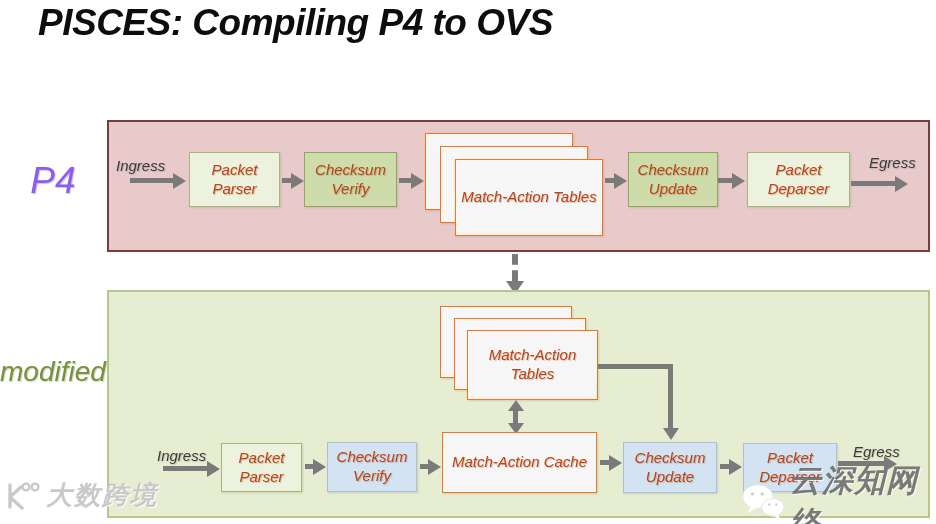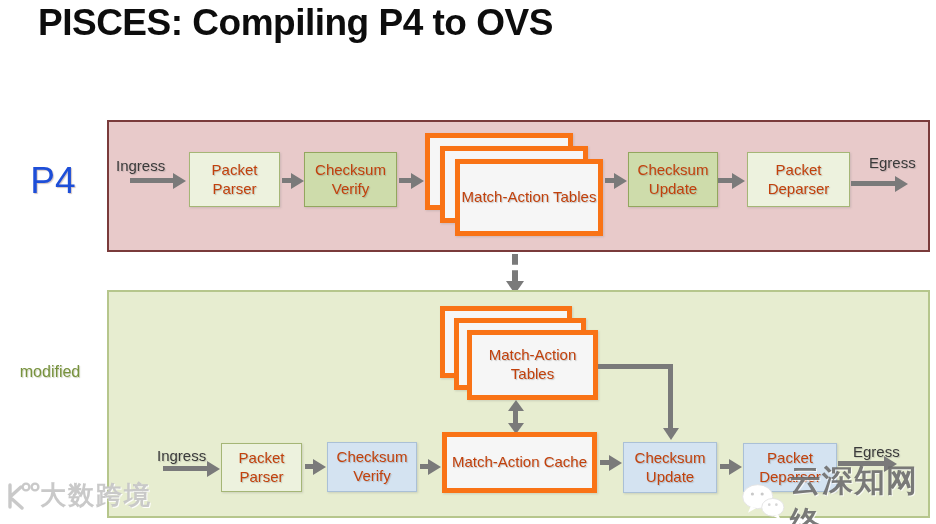--- a/index.html
+++ b/index.html
@@ -1,45 +1,45 @@
 <!DOCTYPE html>
 <html><head>
 <meta charset="utf-8">
 <style>
   html,body { margin:0; padding:0; background:#ffffff; }
   .stage {
     position:relative; width:932px; height:524px; background:#ffffff;
-    font-family:"Liberation Sans", sans-serif; overflow:hidden;
+    font-family:"Liberation Sans", sans-serif; overflow:hidden;font-style:italic;
   }
   .title {
     position:absolute; left:38px; top:2px; margin:0;
     font-size:37px; font-weight:700; color:#0d0d0d; letter-spacing:-0.5px;
   }
   .panel { position:absolute; box-sizing:border-box; }
   .panel-p4 { left:107px; top:120px; width:823px; height:132px; background:#e8caca; border:2px solid #7a3b3b; }
   .panel-ovs { left:107px; top:290px; width:823px; height:228px; background:#e7edd0; border:2px solid #b6c68c; }
   .section-label-p4 {
     position:absolute; left:10px; top:160px; width:86px; text-align:center;
-    font-size:37px; color:#1d4ed8; text-shadow:1px 1px 1px rgba(120,80,80,0.35);
+    font-size:37px; color:#8b5cf6; text-shadow:1px 1px 1px rgba(120,80,80,0.35);
   }
   .section-label-ovs {
     position:absolute; left:0px; top:360px; width:100px; text-align:center;
     color:#77923d; text-shadow:1px 1px 1px rgba(120,130,80,0.35);
   }
-  .section-label-ovs .l1 { display:block; font-size:16px; line-height:24px; }
+  .section-label-ovs .l1 { display:block; font-size:28px; line-height:24px; }
   .section-label-ovs .l2 { display:block; font-size:37px; line-height:40px; }
   .box {
     position:absolute; box-sizing:border-box; display:flex; align-items:center; justify-content:center;
     text-align:center; font-size:15px; line-height:1.25; color:#c2410c;
     text-shadow:1px 1px 1px rgba(110,110,110,0.35); box-shadow:1px 1px 2px rgba(120,120,120,0.25);
   }
   .green-light  { background:#edf2de; border:1px solid #a5b676; }
   .green-medium { background:#cedcab; border:1px solid #93a65e; }
   .blue         { background:#d4e3f1; border:1px solid #aac0d6; }
-  .card         { background:#f6f6f6; border:5px solid #f97316; }
+  .card         { background:#f6f6f6; border:1px solid #f97316; }
   .flow-label {
     position:absolute; font-size:15px; color:#3a3a3a;
     text-shadow:1px 1px 1px rgba(110,110,110,0.3);
   }
   .h-arrow { position:absolute; height:5px; background:#7a7a7a; }
   .h-arrow::after {
     content:""; position:absolute; left:100%; top:50%; transform:translateY(-50%);
     width:0; height:0; border-left:13px solid #7a7a7a;
     border-top:8px solid transparent; border-bottom:8px solid transparent;
   }
@@ -60,21 +60,21 @@
     width:0; height:0; border-bottom:11px solid #7a7a7a;
     border-left:8px solid transparent; border-right:8px solid transparent;
   }
   .elbow-h { position:absolute; height:5px; background:#7a7a7a; }
   .dash-shaft { position:absolute; width:0; border-left:6px dashed #7a7a7a; }
   .dash-head {
     position:absolute; width:0; height:0; border-top:13px solid #7a7a7a;
     border-left:9px solid transparent; border-right:9px solid transparent;
   }
   .wm-left {
-    position:absolute; left:4px; top:478px; display:flex; align-items:center; z-index:6;
+    position:absolute; left:4px; top:478px; display:flex; align-items:center; gap:6px; z-index:6;
     color:rgba(198,198,198,0.95); font-size:26px; font-weight:700; letter-spacing:2px;
     text-shadow:1px 1px 0 rgba(255,255,255,0.9);
   }
   .wm-right {
     position:absolute; left:740px; top:460px; display:flex; align-items:center; gap:4px; z-index:6;
     color:rgba(104,104,104,0.88); font-size:31px; font-weight:700; letter-spacing:1px;
     text-shadow:1px 1px 0 rgba(255,255,255,0.75);
   }
 </style>
 </head>

